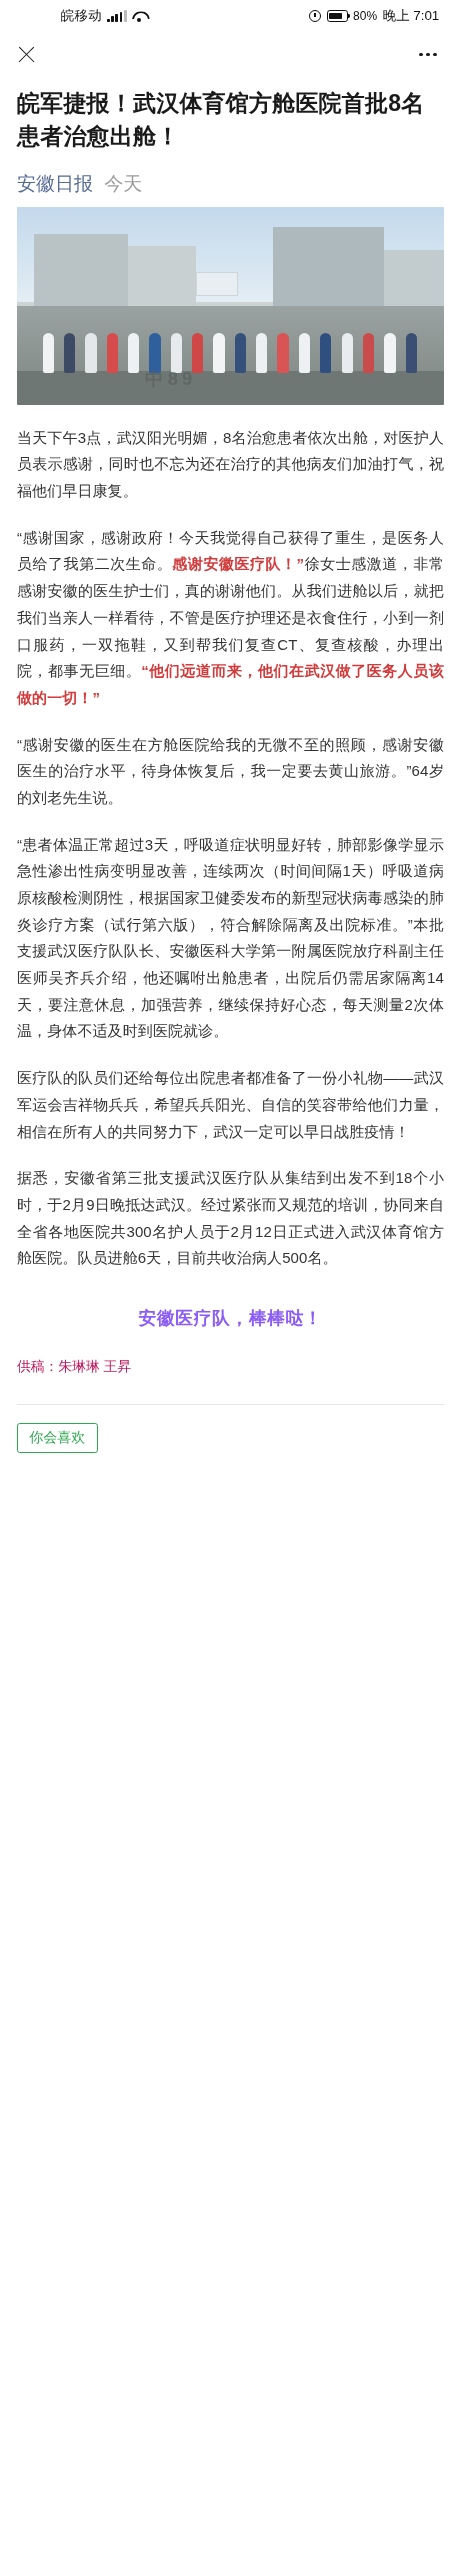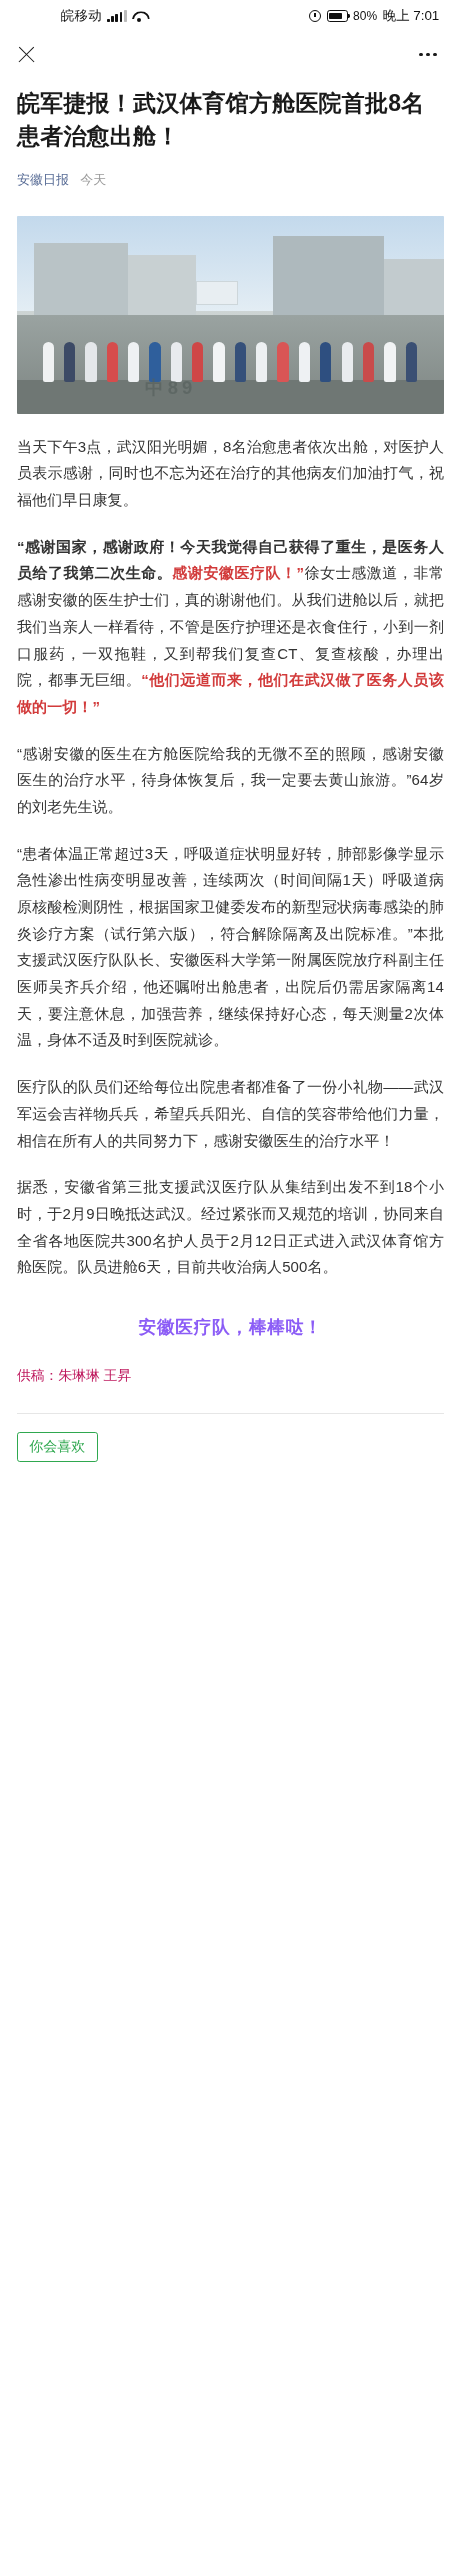--- a/index.html
+++ b/index.html
@@ -104,39 +104,39 @@
     line-height: 1.42;
     color: #1a1a1a;
     margin: 10px 0 0 0;
     letter-spacing: 0.2px;
   }
   .meta {
     display: flex;
     align-items: center;
     gap: 11.3px;
     margin: 18.4px 0 2.8px 0;
-    font-size: 13px;
+    font-size: 19px;
   }
   .meta-account { color: #576b95; }
   .meta-date { color: #9b9b9b; }
 
   .body-text {
     font-size: 15px;
     line-height: 1.78;
     color: #333;
     margin: 20px 0 0 0;
     text-align: justify;
     letter-spacing: 0.1px;
   }
   .body-text.first { margin-top: 21px; }
 
   .hero-img {
     width: 100%;
     height: 198px;
-    margin: 27px 0 7px 0;
+    margin: 10px 0 7px 0;
     position: relative;
     overflow: hidden;
     border-radius: 1.4px;
     background: linear-gradient(180deg, #cfe0ef 0%, #dce8f2 42%, #cfd6d6 43%, #b9bfbd 100%);
   }
   .hero-sky { position: absolute; inset: 0 0 52% 0; background: linear-gradient(180deg,#c3d9ec,#e3edf4); }
   .hero-bldg-a { position: absolute; left: 4%; top: 14%; width: 22%; height: 38%; background: #b9c3c6; }
   .hero-bldg-b { position: absolute; left: 26%; top: 20%; width: 16%; height: 32%; background: #c8d0d2; }
   .hero-bldg-c { position: absolute; left: 60%; top: 10%; width: 26%; height: 42%; background: #aeb9bd; }
   .hero-bldg-d { position: absolute; left: 86%; top: 22%; width: 14%; height: 30%; background: #c2cbce; }
@@ -153,21 +153,21 @@
   .hero-caption {
     position: absolute; left: 30%; bottom: 7%;
     font-size: 18.4px; color: #55605d; font-weight: bold; letter-spacing: 4.2px;
     opacity: .65;
   }
 
   .quote-red {
     color: #d23b3b;
     font-weight: bold;
   }
-  .quote-bold { font-weight: bold; color: #333; }
+  .quote-bold { font-weight: normal; color: #333; }
 
   .slogan {
     text-align: center;
     color: #8b5cf6;
     font-weight: bold;
     font-size: 17.7px;
     margin: 34px 0 24px 0;
     letter-spacing: 0.7px;
   }
 
@@ -281,21 +281,21 @@
     <p class="body-text">当天下午3点，武汉阳光明媚，8名治愈患者依次出舱，对医护人员表示感谢，同时也不忘为还在治疗的其他病友们加油打气，祝福他们早日康复。</p>
 
     <p class="body-text">
       <span class="quote-bold">“感谢国家，感谢政府！今天我觉得自己获得了重生，是医务人员给了我第二次生命。</span><span class="quote-red">感谢安徽医疗队！”</span><span>徐女士感激道，非常感谢安徽的医生护士们，真的谢谢他们。从我们进舱以后，就把我们当亲人一样看待，不管是医疗护理还是衣食住行，小到一剂口服药，一双拖鞋，又到帮我们复查CT、复查核酸，办理出院，都事无巨细。</span><span class="quote-red">“他们远道而来，他们在武汉做了医务人员该做的一切！”</span>
     </p>
 
     <p class="body-text">“感谢安徽的医生在方舱医院给我的无微不至的照顾，感谢安徽医生的治疗水平，待身体恢复后，我一定要去黄山旅游。”64岁的刘老先生说。</p>
 
     <p class="body-text">“患者体温正常超过3天，呼吸道症状明显好转，肺部影像学显示急性渗出性病变明显改善，连续两次（时间间隔1天）呼吸道病原核酸检测阴性，根据国家卫健委发布的新型冠状病毒感染的肺炎诊疗方案（试行第六版），符合解除隔离及出院标准。”本批支援武汉医疗队队长、安徽医科大学第一附属医院放疗科副主任医师吴齐兵介绍，他还嘱咐出舱患者，出院后仍需居家隔离14天，要注意休息，加强营养，继续保持好心态，每天测量2次体温，身体不适及时到医院就诊。</p>
 
-    <p class="body-text">医疗队的队员们还给每位出院患者都准备了一份小礼物——武汉军运会吉祥物兵兵，希望兵兵阳光、自信的笑容带给他们力量，相信在所有人的共同努力下，感谢安徽医生的治疗水平！</p>
+    <p class="body-text">医疗队的队员们还给每位出院患者都准备了一份小礼物——武汉军运会吉祥物兵兵，希望兵兵阳光、自信的笑容带给他们力量，相信在所有人的共同努力下，武汉一定可以早日战胜疫情！</p>
 
     <p class="body-text">据悉，安徽省第三批支援武汉医疗队从集结到出发不到18个小时，于2月9日晚抵达武汉。经过紧张而又规范的培训，协同来自全省各地医院共300名护人员于2月12日正式进入武汉体育馆方舱医院。队员进舱6天，目前共收治病人500名。</p>
 
     <div class="slogan">安徽医疗队，棒棒哒！</div>
 
     <div class="credits">
       <div>供稿：朱琳琳 王昇</div>
     </div>
 
     <div class="divider"></div>

